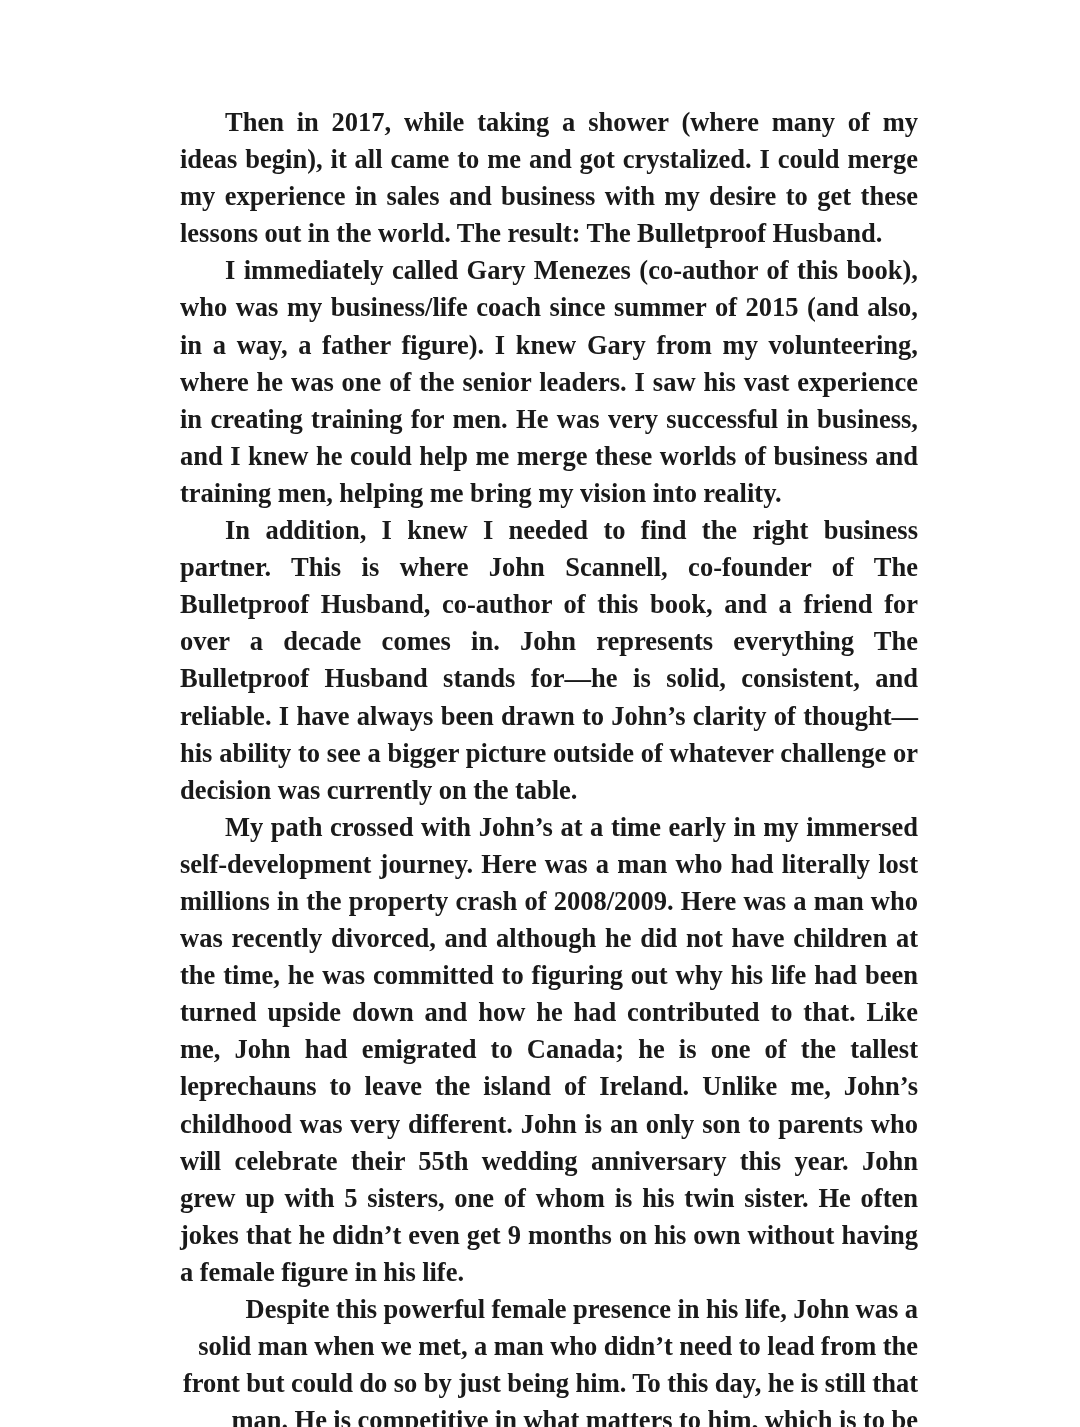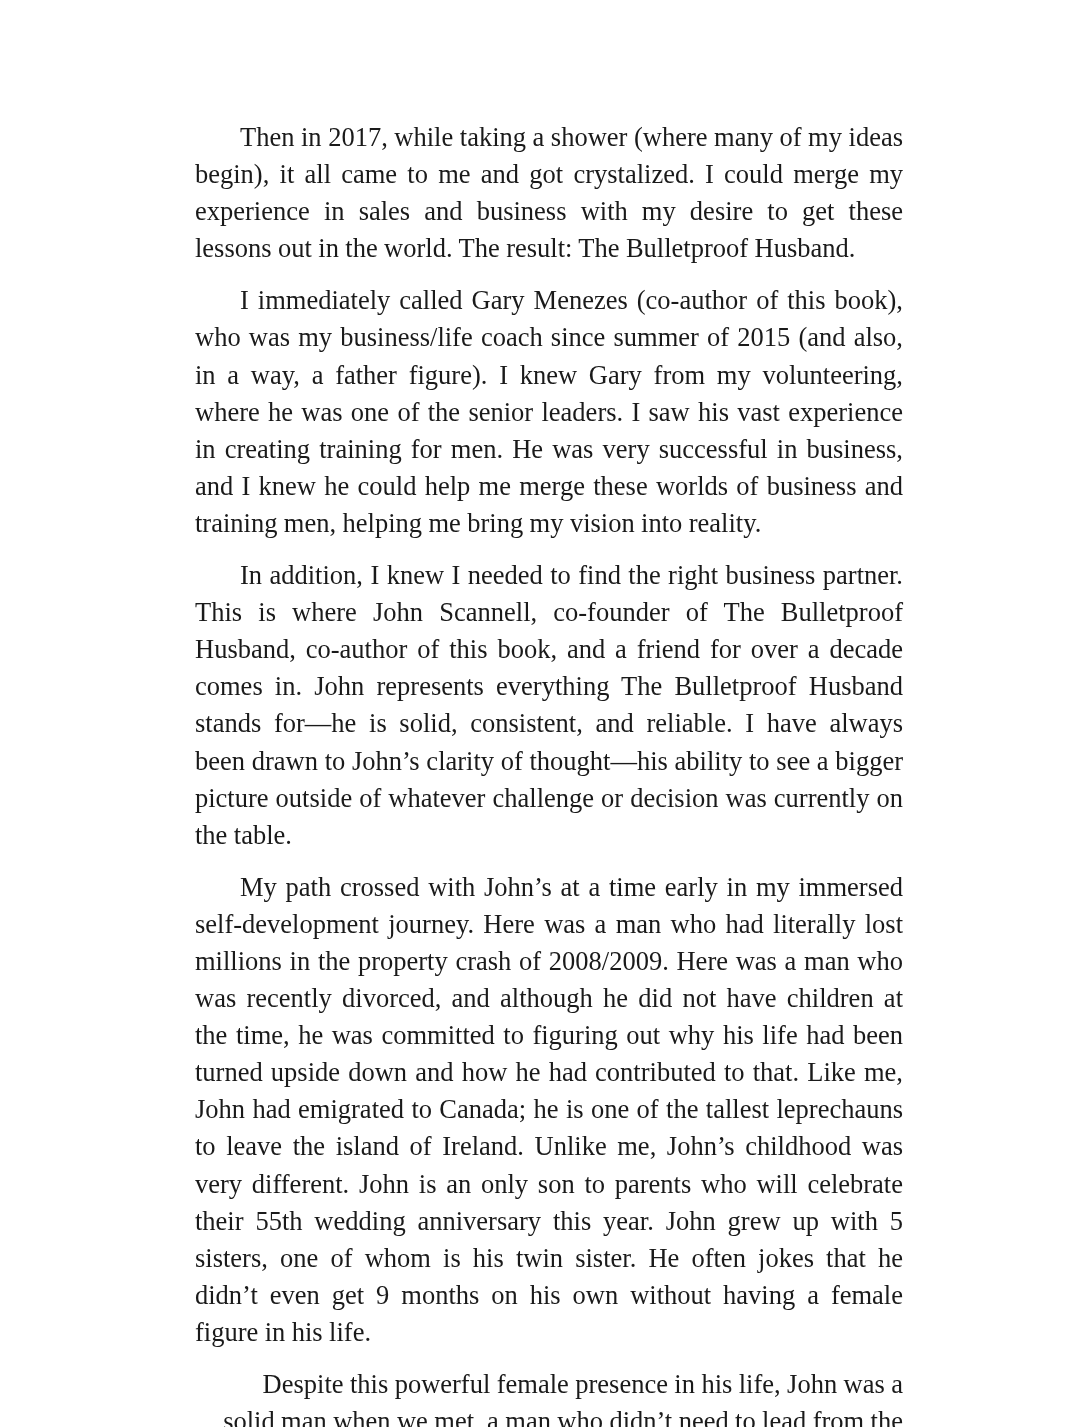--- a/index.html
+++ b/index.html
@@ -58,30 +58,31 @@
 
   
   .text-block {
     position: absolute;
     left: 180px;
     top: 104px;
     width: 738px;
   }
 
   .body-paragraph {
-    margin: 15px;
+    margin: 0;
     font-family: "Liberation Serif", "DejaVu Serif", serif;
     font-size: 26.5px;
     line-height: 37.1px;
     color: #1a1a1a;
     text-align: justify;
     text-indent: 45px;
     -webkit-font-smoothing: antialiased;
     hyphens: manual;
     word-spacing: -0.2px;
+    font-weight: bold;
   }
 
   .body-paragraph:last-child {
     text-align: right;
   }
 </style>
 </head>
 <body>
 
 <div class="page">

